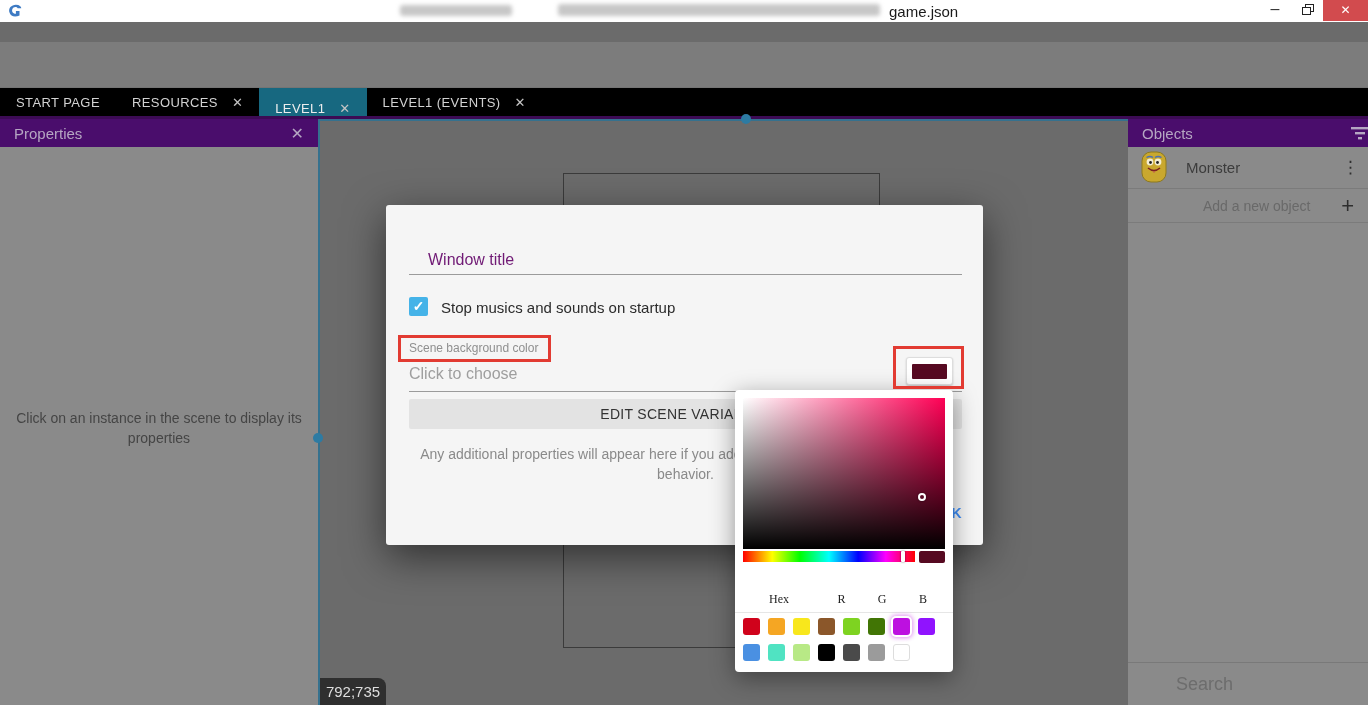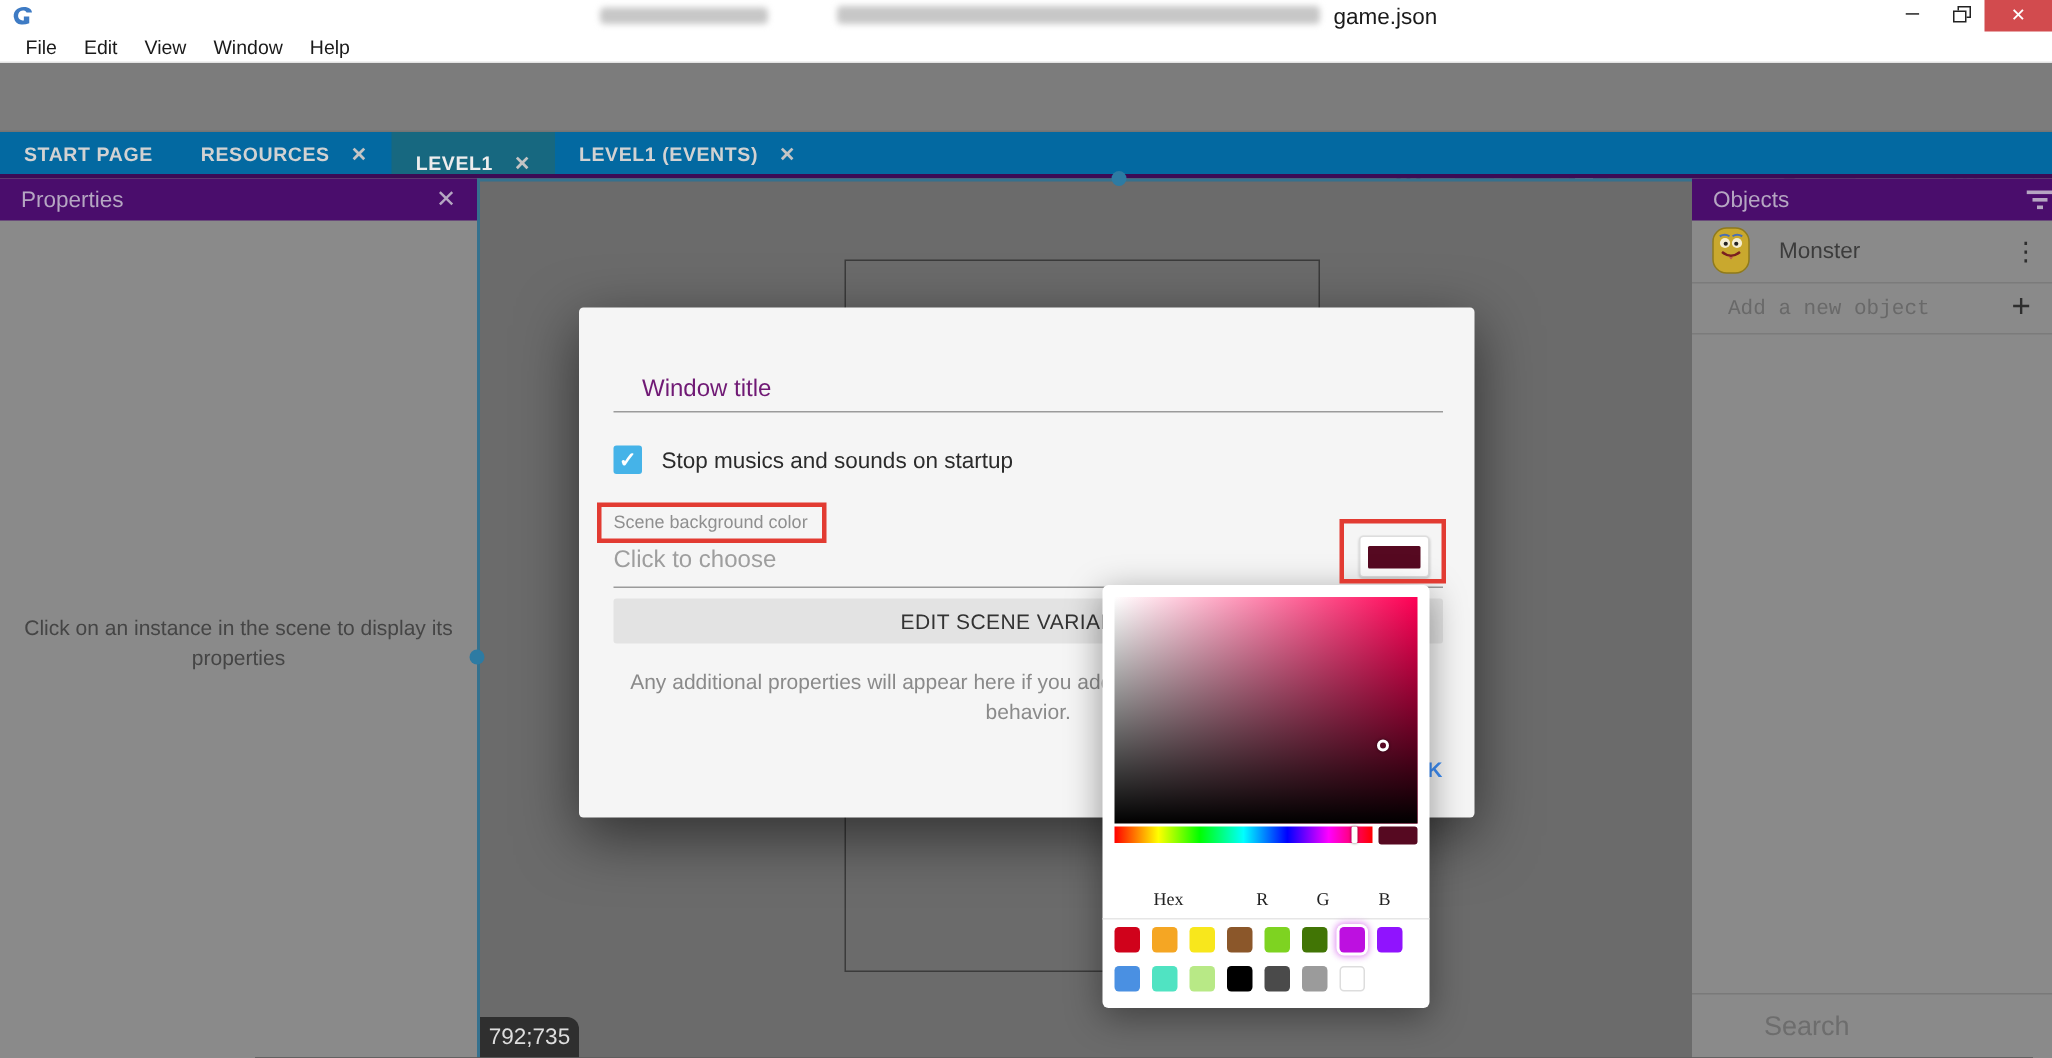--- a/index.html
+++ b/index.html
@@ -22,21 +22,21 @@
   
   #menubar { left:0; top:22px; width:1368px; height:20px; background:#ffffff; display:flex; align-items:center; padding-left:8px; gap:0; z-index:40; border-bottom:1px solid #e3e3e3; }
   .menu-item { font-size:13px; color:#1a1a1a; padding:0 9px; }
 
   
   #toolbar { left:0; top:42px; width:1368px; height:46px; background:#7C7C7C; border-bottom:1px solid #747474; }
   .tool { position:absolute; top:48px; width:34px; height:34px; display:flex; align-items:center; justify-content:center; }
   .tsep { position:absolute; top:48px; width:1px; height:32px; background:#6a6a6a; }
 
   
-  #tabbar { left:0; top:88px; width:1368px; height:28px; background:#0369a1; display:flex; align-items:stretch;font-weight:bold; }
+  #tabbar { left:0; top:88px; width:1368px; height:28px; background:#000000; display:flex; align-items:stretch; }
   .tab { display:flex; align-items:center; padding:0 16px; font-size:13px; letter-spacing:.4px; color:#D2D2D2; gap:14px; }
   .tab.active { background:#176880; color:#EDEDED;align-items:flex-end; }
   .tab .x { font-size:13px; color:#C4C4C4; }
   #purple-line { left:0; top:116px; width:1368px; height:3px; background:#3C0B55; }
 
   
   .panel-header { height:28px; background:#4A0D6C; color:#B5A6C2; display:flex; align-items:center; padding:0 14px; font-size:15px; }
   .panel-header .spacer { flex:1; }
   .hx { color:#B5A6C2; font-size:16px; }
 
@@ -45,21 +45,21 @@
 
   #canvas { left:318px; top:119px; width:810px; height:586px; background:#6B6B6B; border-top:2px solid #35718E; border-left:2px solid #35718E; }
   #scene-rect { left:563px; top:173px; width:317px; height:475px; border:1px solid #3b3b3b; z-index:1; }
   .handle-dot { width:10px; height:10px; border-radius:50%; background:#2D7BA3; z-index:6; }
   #coords-badge { left:320px; top:678px; width:66px; height:27px; background:#2F2F2F; color:#DEDEDE; font-size:15px; text-align:center; line-height:27px; border-radius:0 8px 0 0; z-index:2; }
 
   #objects-panel { left:1128px; top:119px; width:284px; height:586px; background:#8A8A8A; }
   #obj-row { left:1128px; top:147px; width:240px; height:42px; border-bottom:1px solid #7b7b7b; display:flex; align-items:center; padding:0 12px; gap:18px; }
   #obj-name { font-size:15px; color:#3C3C3C; flex:1; }
   #kebab { color:#2e2e2e; font-size:17px; letter-spacing:0; width:14px; text-align:center; }
-  #add-row { left:1128px; top:189px; width:240px; height:34px; border-bottom:1px solid #7b7b7b; display:flex; align-items:center; padding:0 14px 0 24px;font-family:Liberation Mono, monospace; }
+  #add-row { left:1128px; top:189px; width:240px; height:34px; border-bottom:1px solid #7b7b7b; display:flex; align-items:center; padding:0 14px 0 75px; }
   #add-label { font-size:14px; color:#696969; flex:1; }
   #add-plus { font-size:22px; color:#2e2e2e; }
   #search-row { left:1128px; top:662px; width:240px; height:43px; border-top:1px solid #797979; display:flex; align-items:center; padding:0 14px 0 22px; }
   #search-input { flex:1; background:transparent; border:none; outline:none; font-size:18px; color:#000000; font-family:"Liberation Sans",sans-serif;margin-left:26px; }
   #search-input::placeholder { color:#6d6d6d; }
 
   
   #dialog { left:386px; top:205px; width:597px; height:340px; background:#F5F5F5; border-radius:3px; box-shadow:0 12px 40px rgba(0,0,0,.55); z-index:10; }
   #dlg-window-title { left:23px; top:46px; font-size:16px; color:#701a75;margin-left:19px; }
   .underline { height:1px; background:#9b9b9b; }
@@ -113,27 +113,20 @@
     <div class="abs redacted" style="left:558px;top:4px;width:322px;height:12px;"></div>
     <span id="win-title" class="abs">game.json</span>
     <div id="btn-min" class="abs win-btn">–</div>
     <div id="btn-restore" class="abs win-btn">
       <span class="sq" style="left:12px;top:4px;"></span>
       <span class="sq" style="left:9px;top:7px;"></span>
     </div>
     <div id="btn-close" class="abs win-btn">✕</div>
   </div>
 
-  <div id="menubar" class="abs">
-    <span class="menu-item">File</span>
-    <span class="menu-item">Edit</span>
-    <span class="menu-item">View</span>
-    <span class="menu-item">Window</span>
-    <span class="menu-item">Help</span>
-  </div>
 
   <div id="toolbar" class="abs">
     <div class="tool" style="left:8px;">
       <svg width="30" height="30" viewBox="0 0 30 30">
         <rect x="8" y="4" width="18" height="18" fill="#16375F"></rect>
         <rect x="4" y="8" width="18" height="18" fill="#1D6486"></rect>
         <rect x="6" y="11" width="14" height="2" fill="#16375F"></rect>
           <rect x="6" y="15" width="14" height="2" fill="#16375F"></rect>
           <rect x="6" y="19" width="10" height="2" fill="#16375F"></rect>
       </svg>

